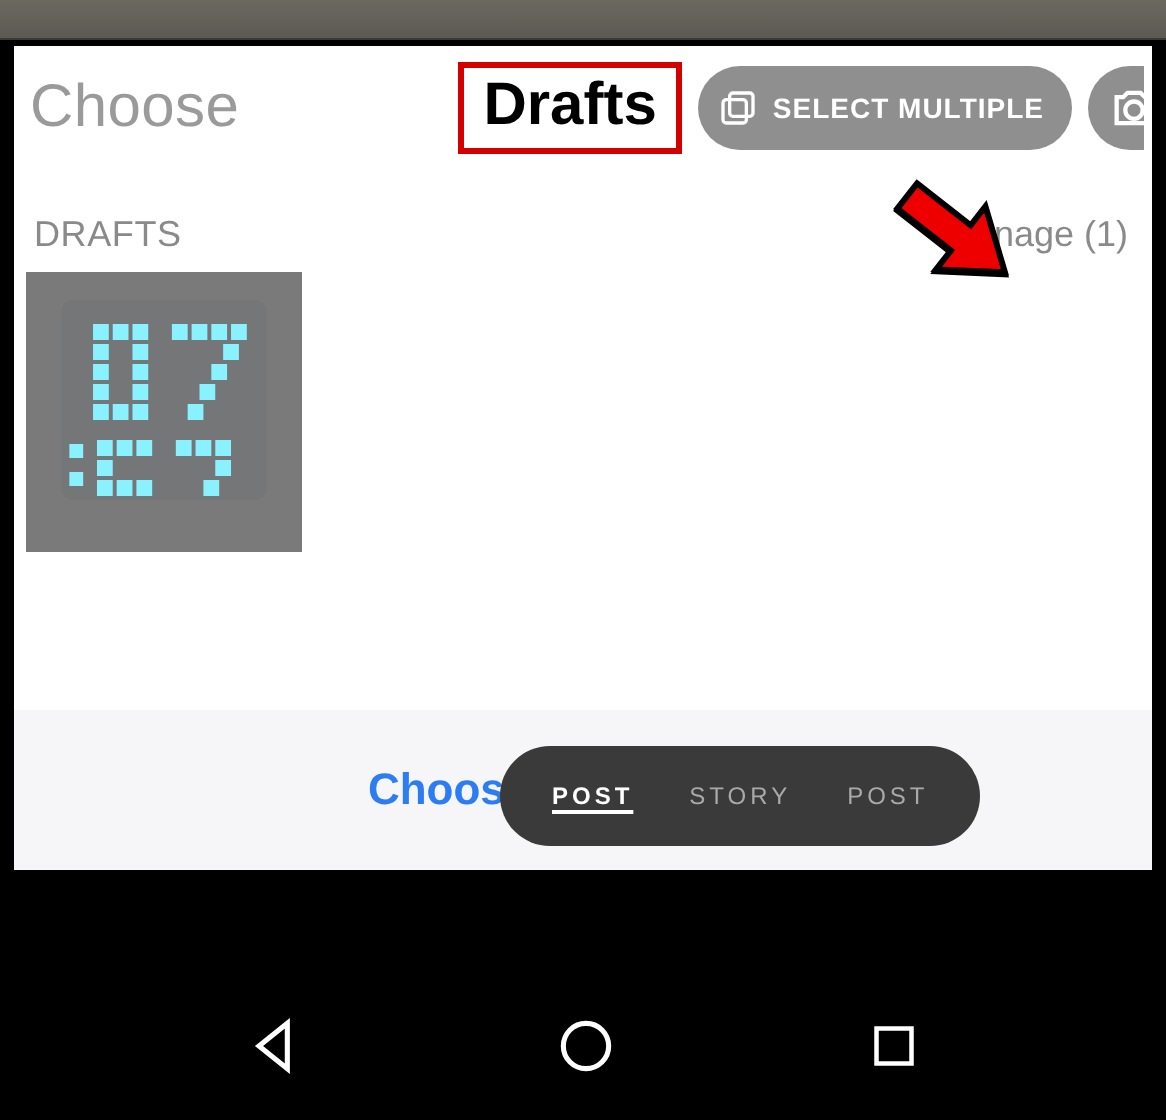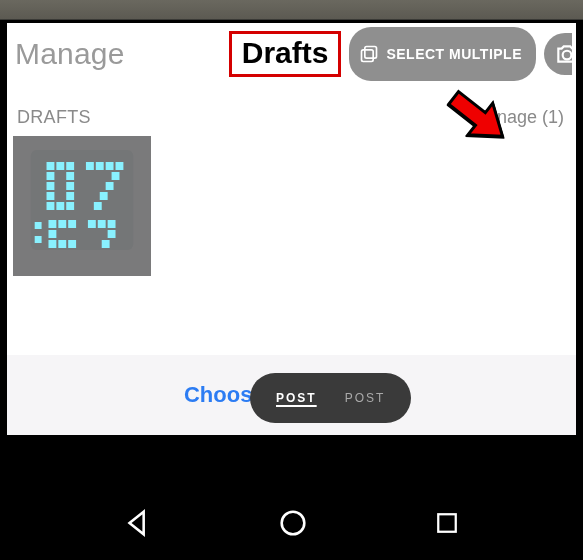--- a/index.html
+++ b/index.html
@@ -4,21 +4,21 @@
 <style>
   * { margin:0; padding:0; box-sizing:border-box; font-family:-apple-system,"Helvetica Neue",Arial,sans-serif; }
   body { width:583px; height:560px; background:#000; position:relative; overflow:hidden; }
   .camera-strip { position:absolute; top:0; left:0; right:0; height:20px; background:linear-gradient(180deg,#6a685f 0%,#5c5a52 100%); border-bottom:1px solid #3a3a36; }
   .sheet { position:absolute; top:20px; left:4px; right:4px; height:415px; background:#fff; border:3px solid #000; border-bottom:none; }
   .header { display:flex; align-items:center; height:62px; padding:0 6px 0 8px; gap:8px; }
   .gallery-label { font-size:30px; font-weight:400; color:#9a9a9a; letter-spacing:0.2px; line-height:1; }
   .spacer { flex:1; }
   .drafts-box { border:3px solid #d40000; padding:4px 10px 6px; }
   .drafts-box span { font-size:30px; font-weight:700; color:#000; line-height:1; }
-  .sel-mult { background:#8f8f8f; color:#fff; border-radius:22px; height:54px; display:flex; align-items:center; padding:0 14px 0 10px; gap:7px; }
+  .sel-mult { background:#8f8f8f; color:#fff; border-radius:22px; height:42px; display:flex; align-items:center; padding:0 14px 0 10px; gap:7px; }
   .sel-mult .ic svg{display:block;}
   .sel-mult .txt { font-size:14px; font-weight:700; letter-spacing:0.5px; white-space:nowrap; }
   .camera-btn { background:#8f8f8f; width:28px; height:42px; border-radius:22px 0 0 22px; display:flex; align-items:center; justify-content:flex-end; padding-right:0; margin-right:-2px; overflow:hidden;}
   .camera-btn svg{display:block; margin-right:-8px;}
   .arrow { position:absolute; top:62px; left:428px; z-index:5; filter:drop-shadow(0 1px 0 #000); }
   .subhead { display:flex; align-items:center; justify-content:space-between; padding:0 12px 0 10px; margin-top:22px; }
   .subhead .lab { font-size:18px; color:#8a8a8a; letter-spacing:0.3px; }
   .subhead .manage { font-size:18px; color:#8a8a8a; }
   .thumb { margin:8px 0 0 6px; width:138px; height:140px; position:relative; overflow:hidden; }
   .thumb::after{content:"";position:absolute;inset:0;background:rgba(255,255,255,0.42);}
@@ -32,21 +32,21 @@
   .navbar .nb svg{display:block;}
 </style>
 </head>
 <body>
 
 <div class="camera-strip"></div>
 
 <div class="sheet">
 
   <div class="header">
-    <div class="gallery-label">Manage</div>
+    <div class="gallery-label">Choose</div>
     <div class="spacer"></div>
     <div class="drafts-box">
       <span>Drafts</span>
     </div>
     <div class="sel-mult">
       <span class="ic">
         <svg width="20" height="20" viewBox="0 0 24 24">
             <rect x="7" y="3" width="14" height="14" rx="2" fill="none" stroke="#fff" stroke-width="2"></rect>
             <rect x="3" y="7" width="14" height="14" rx="2" fill="none" stroke="#fff" stroke-width="2"></rect>
           </svg>
@@ -122,20 +122,21 @@
         <rect x="96" y="94" width="8" height="8"></rect>
         <rect x="90" y="104" width="8" height="8"></rect>
       </g>
     </svg>
   </div>
 
   <div class="bottom-area">
     <span class="choose">Choose from photos</span>
     <div class="modepill">
       <span class="m active">POST</span>
+      <span class="m">STORY</span>
       <span class="m">POST</span>
     </div>
   </div>
 
 </div>
 
 <div class="navbar">
   <span class="nb">
     <svg width="34" height="34" viewBox="0 0 24 24">
         <path d="M16 4 L6 12 L16 20 Z" fill="none" stroke="#fff" stroke-width="1.8"></path>

